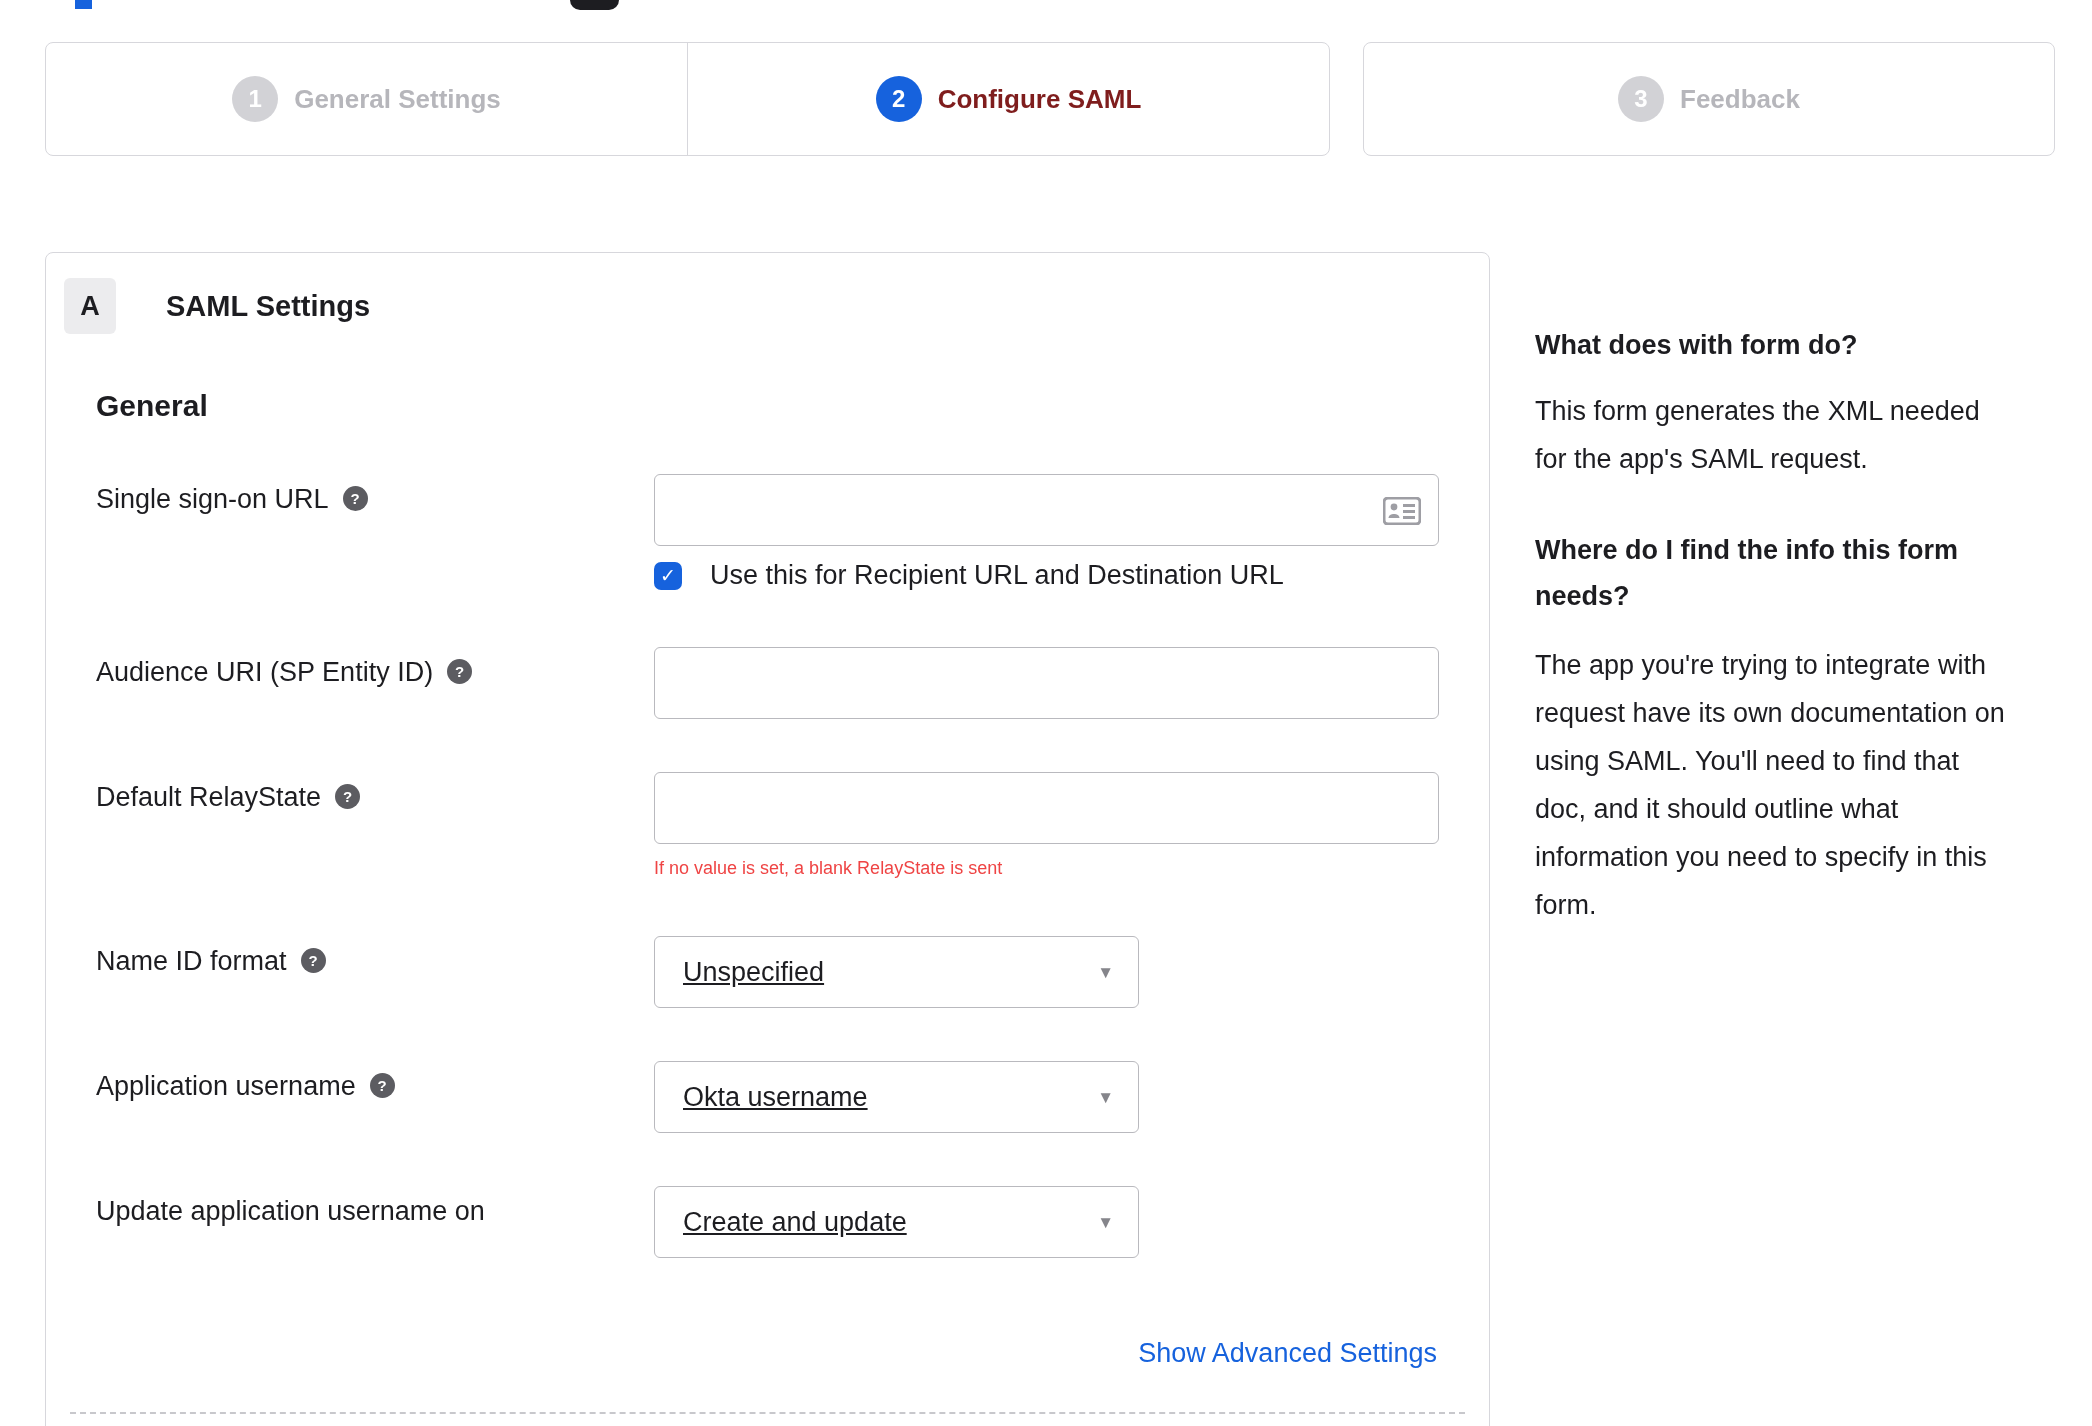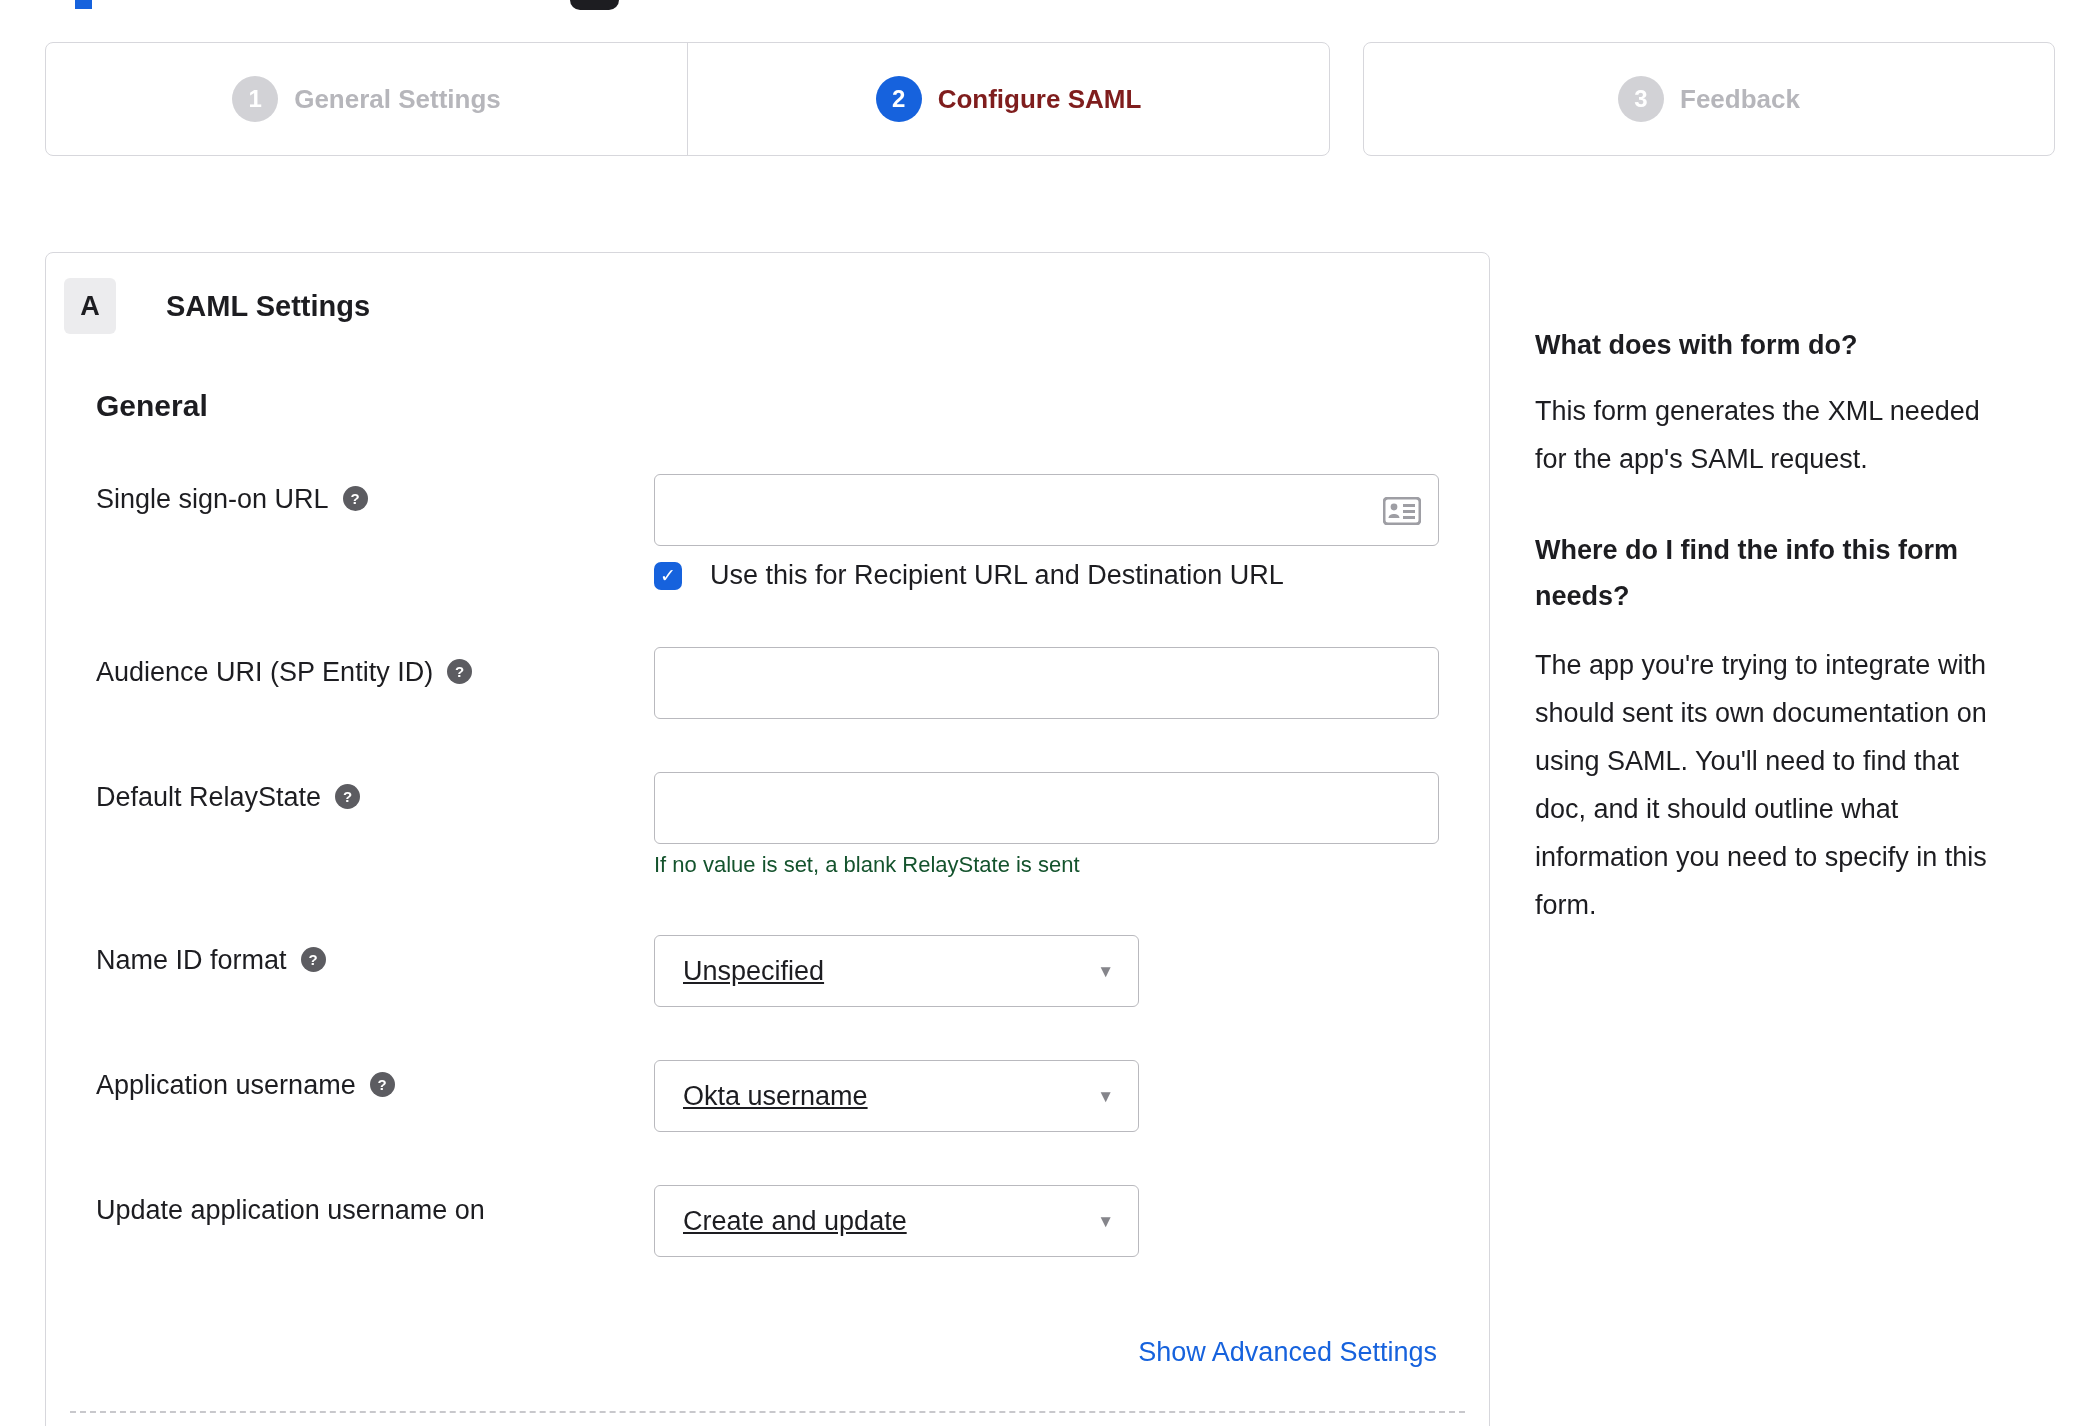--- a/index.html
+++ b/index.html
@@ -46,21 +46,21 @@
                       font-size:26px; padding:0 60px 0 24px; outline:none;
                       font-family:"Liberation Sans","DejaVu Sans",sans-serif; }
   .vcard-icon { position:absolute; right:18px; top:23px; width:38px; height:28px; }
 
   .checkbox-row { display:flex; align-items:center; margin-top:14px; gap:28px; }
   .checkbox { width:28px; height:28px; background:#1662dd; border-radius:7px; color:#fff;
               font-size:19px; font-weight:bold; display:flex; align-items:center; justify-content:center;
               cursor:pointer; }
   .checkbox-label { font-size:27px; }
 
-  .hint { font-size:22px; color:#14532d; margin-top:8px; }
+  .hint { font-size:18px; color:#ef4444; margin-top:14px; }
 
   .select { position:relative; width:485px; height:72px; border:1px solid #b9b9be; border-radius:6px;
             background:#fff; display:flex; align-items:center; padding-left:28px; font-size:27px; cursor:pointer;text-decoration:underline; }
   .select .arrow { position:absolute; right:24px; top:26px; font-size:17px; color:#85858b; }
 
   .mt-row1 { margin-top:51px; }
   .mt-row2 { margin-top:56px; }
   .mt-row3 { margin-top:53px; }
   .mt-row4 { margin-top:57px; }
   .mt-row5 { margin-top:53px; }
@@ -202,14 +202,14 @@
     <a class="adv-link">Show Advanced Settings</a>
   </div>
 
   <div class="dashed-sep"></div>
 </div>
 
 <div class="sidebar">
   <h3>What does with form do?</h3>
   <p>This form generates the XML needed for the app's SAML request.</p>
   <h3 class="h2nd">Where do I find the info this form needs?</h3>
-  <p>The app you're trying to integrate with should sent its own documentation on using SAML. You'll need to find that doc, and it should outline what information you need to specify in this form.</p>
+  <p>The app you're trying to integrate with request have its own documentation on using SAML. You'll need to find that doc, and it should outline what information you need to specify in this form.</p>
 </div>
 
 </body></html>

